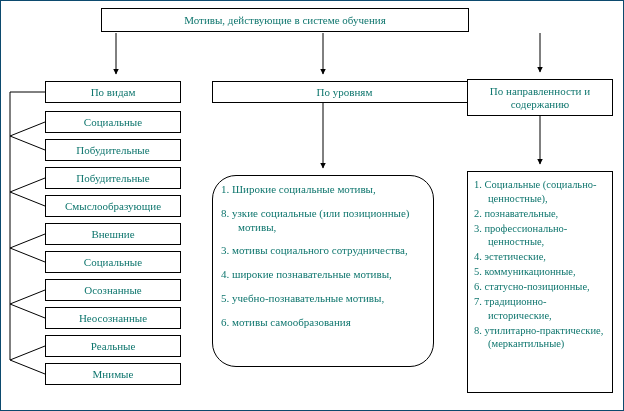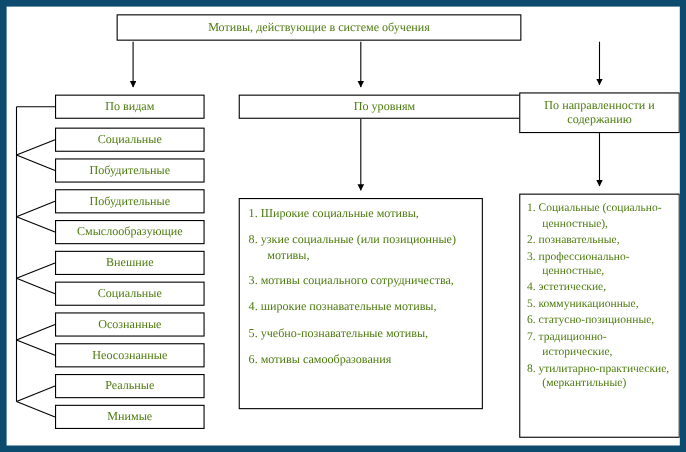--- a/index.html
+++ b/index.html
@@ -1,23 +1,23 @@
 <!DOCTYPE html>
 <html><head>
 <meta charset="utf-8">
 <style>
   html,body { margin:0; padding:0; background:#fff; }
   .diagram {
     position:relative;
     width:624px; height:411px;
     background:#fff;
-    border:6px solid #0c4a6e;
+    border:1px solid #0c4a6e;
     box-sizing:border-box;
     font-family:"Liberation Serif", serif;
-    color:#4d7c0f;
+    color:#0f766e;
     overflow:hidden;
   }
   .connectors { position:absolute; left:0; top:0; }
   .connectors line { stroke:#000; stroke-width:1; }
   .box {
     position:absolute;
     border:1px solid #000;
     background:#fff;
     box-sizing:border-box;
     display:flex; align-items:center; justify-content:center;
@@ -26,20 +26,21 @@
   }
   .hdr { font-size:11px; }
   .topbox { left:100px; top:7px; width:368px; height:24px; }
   .bt-hdr { left:44px; top:80px; width:136px; height:22px; }
   .bt-item { left:44px; width:136px; height:22px; }
   .bl-hdr { left:211px; top:80px; width:265px; height:22px; }
   .bl-list {
     left:211px; top:174px; width:222px; height:192px;
     display:block; text-align:left;
     padding:7px 17px 4px 8px;
+    border-radius:24px;
   }
   .bl-list .li { padding-left:17px; text-indent:-17px; margin-bottom:10px; font-size:11px; line-height:1.25; }
   .bd-hdr { left:466px; top:78px; width:146px; height:37px; padding:2px 6px; }
   .bd-list {
     left:466px; top:170px; width:146px; height:222px;
     display:block; text-align:left;
     padding:6px 3px 4px 6px;
   }
   .bd-list .li { padding-left:14px; text-indent:-14px; margin-bottom:1px; font-size:10.5px; line-height:1.32; }
 </style>

